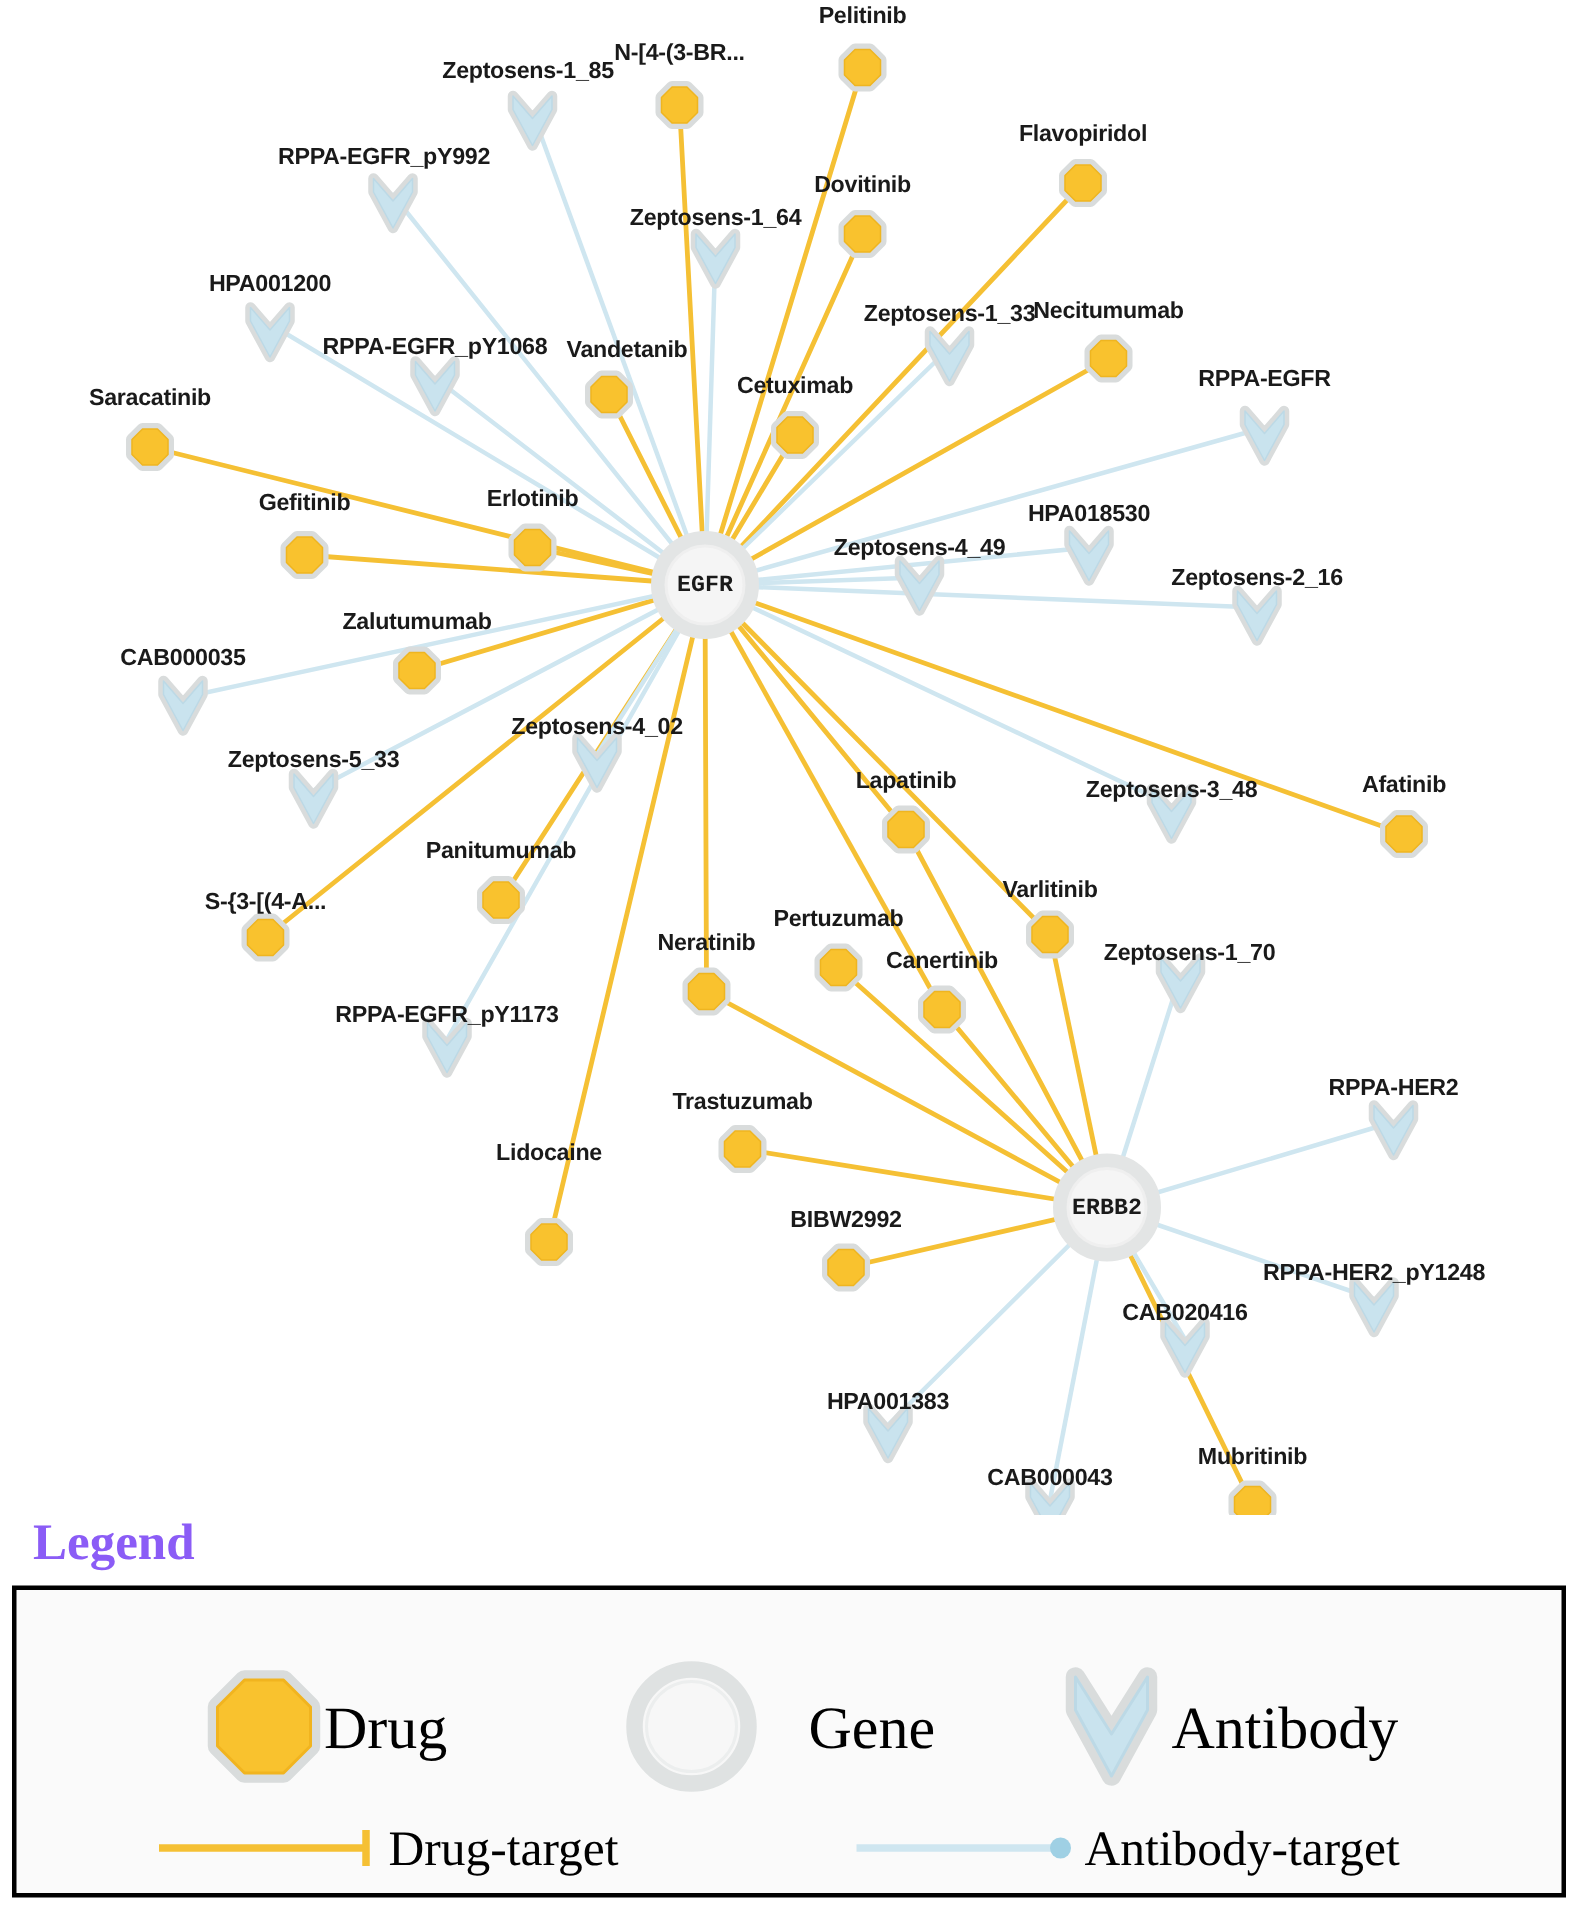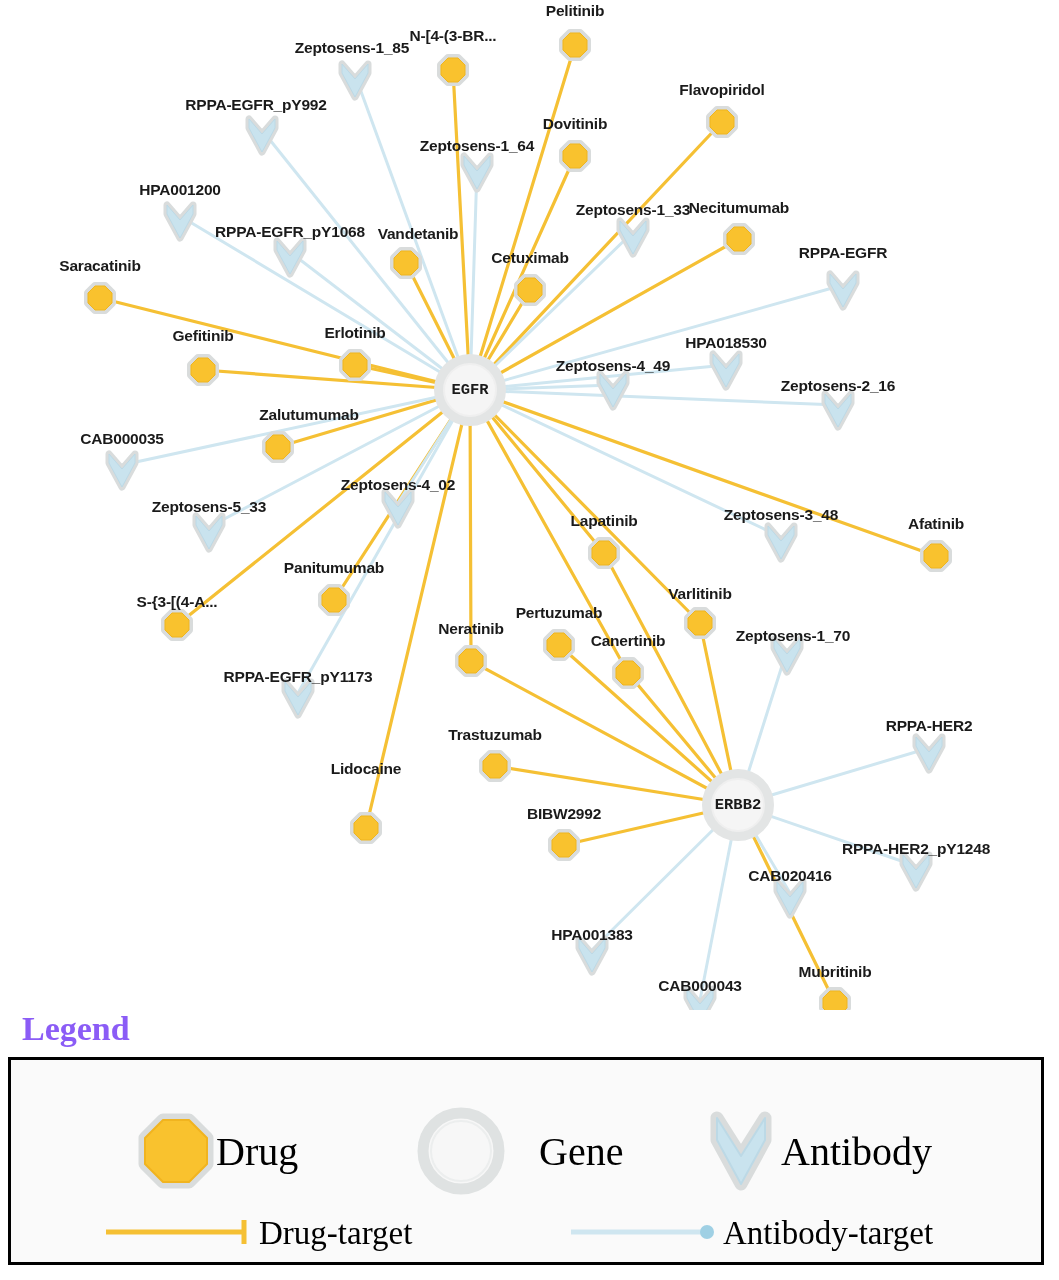--- a/index.html
+++ b/index.html
@@ -331,21 +331,21 @@
     <div class="node-label" style="left: 575px; top: 20px;">Pelitinib</div>
     <div class="node-label" style="left: 453px; top: 45px;">N-[4-(3-BR...</div>
     <div class="node-label" style="left: 722px; top: 99px;">Flavopiridol</div>
     <div class="node-label" style="left: 575px; top: 133px;">Dovitinib</div>
     <div class="node-label" style="left: 418px; top: 243px;">Vandetanib</div>
     <div class="node-label" style="left: 739px; top: 217px;">Necitumumab</div>
     <div class="node-label" style="left: 530px; top: 267px;">Cetuximab</div>
     <div class="node-label" style="left: 100px; top: 275px;">Saracatinib</div>
     <div class="node-label" style="left: 203px; top: 345px;">Gefitinib</div>
     <div class="node-label" style="left: 355px; top: 342px;">Erlotinib</div>
-    <div class="node-label" style="left: 278px; top: 424px; margin-left: 31px;">Zalutumumab</div>
+    <div class="node-label" style="left: 278px; top: 424px;">Zalutumumab</div>
     <div class="node-label" style="left: 936px; top: 533px;">Afatinib</div>
     <div class="node-label" style="left: 604px; top: 530px;">Lapatinib</div>
     <div class="node-label" style="left: 700px; top: 603px;">Varlitinib</div>
     <div class="node-label" style="left: 334px; top: 577px;">Panitumumab</div>
     <div class="node-label" style="left: 177px; top: 611px;">S-{3-[(4-A...</div>
     <div class="node-label" style="left: 559px; top: 622px;">Pertuzumab</div>
     <div class="node-label" style="left: 471px; top: 638px;">Neratinib</div>
     <div class="node-label" style="left: 628px; top: 650px;">Canertinib</div>
     <div class="node-label" style="left: 495px; top: 744px;">Trastuzumab</div>
     <div class="node-label" style="left: 366px; top: 778px;">Lidocaine</div>
@@ -357,21 +357,21 @@
     <div class="node-label" style="left: 180px; top: 199px;">HPA001200</div>
     <div class="node-label" style="left: 633px; top: 219px;">Zeptosens-1_33</div>
     <div class="node-label" style="left: 290px; top: 241px;">RPPA-EGFR_pY1068</div>
     <div class="node-label" style="left: 843px; top: 262px;">RPPA-EGFR</div>
     <div class="node-label" style="left: 726px; top: 352px;">HPA018530</div>
     <div class="node-label" style="left: 613px; top: 375px;">Zeptosens-4_49</div>
     <div class="node-label" style="left: 838px; top: 395px;">Zeptosens-2_16</div>
     <div class="node-label" style="left: 122px; top: 448px;">CAB000035</div>
     <div class="node-label" style="left: 398px; top: 494px;">Zeptosens-4_02</div>
     <div class="node-label" style="left: 209px; top: 516px;">Zeptosens-5_33</div>
-    <div class="node-label" style="left: 781px; top: 524px; text-align: center;">Zeptosens-3_48</div>
+    <div class="node-label" style="left: 781px; top: 536px; text-align: center;">Zeptosens-3_48</div>
     <div class="node-label" style="left: 793px; top: 645px;">Zeptosens-1_70</div>
     <div class="node-label" style="left: 298px; top: 686px;">RPPA-EGFR_pY1173</div>
     <div class="node-label" style="left: 929px; top: 735px;">RPPA-HER2</div>
     <div class="node-label" style="left: 916px; top: 858px;">RPPA-HER2_pY1248</div>
     <div class="node-label" style="left: 790px; top: 885px;">CAB020416</div>
     <div class="node-label" style="left: 592px; top: 944px;">HPA001383</div>
     <div class="node-label" style="left: 700px; top: 995px;">CAB000043</div>
     <div class="gene-label" style="left: 470px; top: 390px;">EGFR</div>
     <div class="gene-label" style="left: 738px; top: 805px;">ERBB2</div>
   </div>

